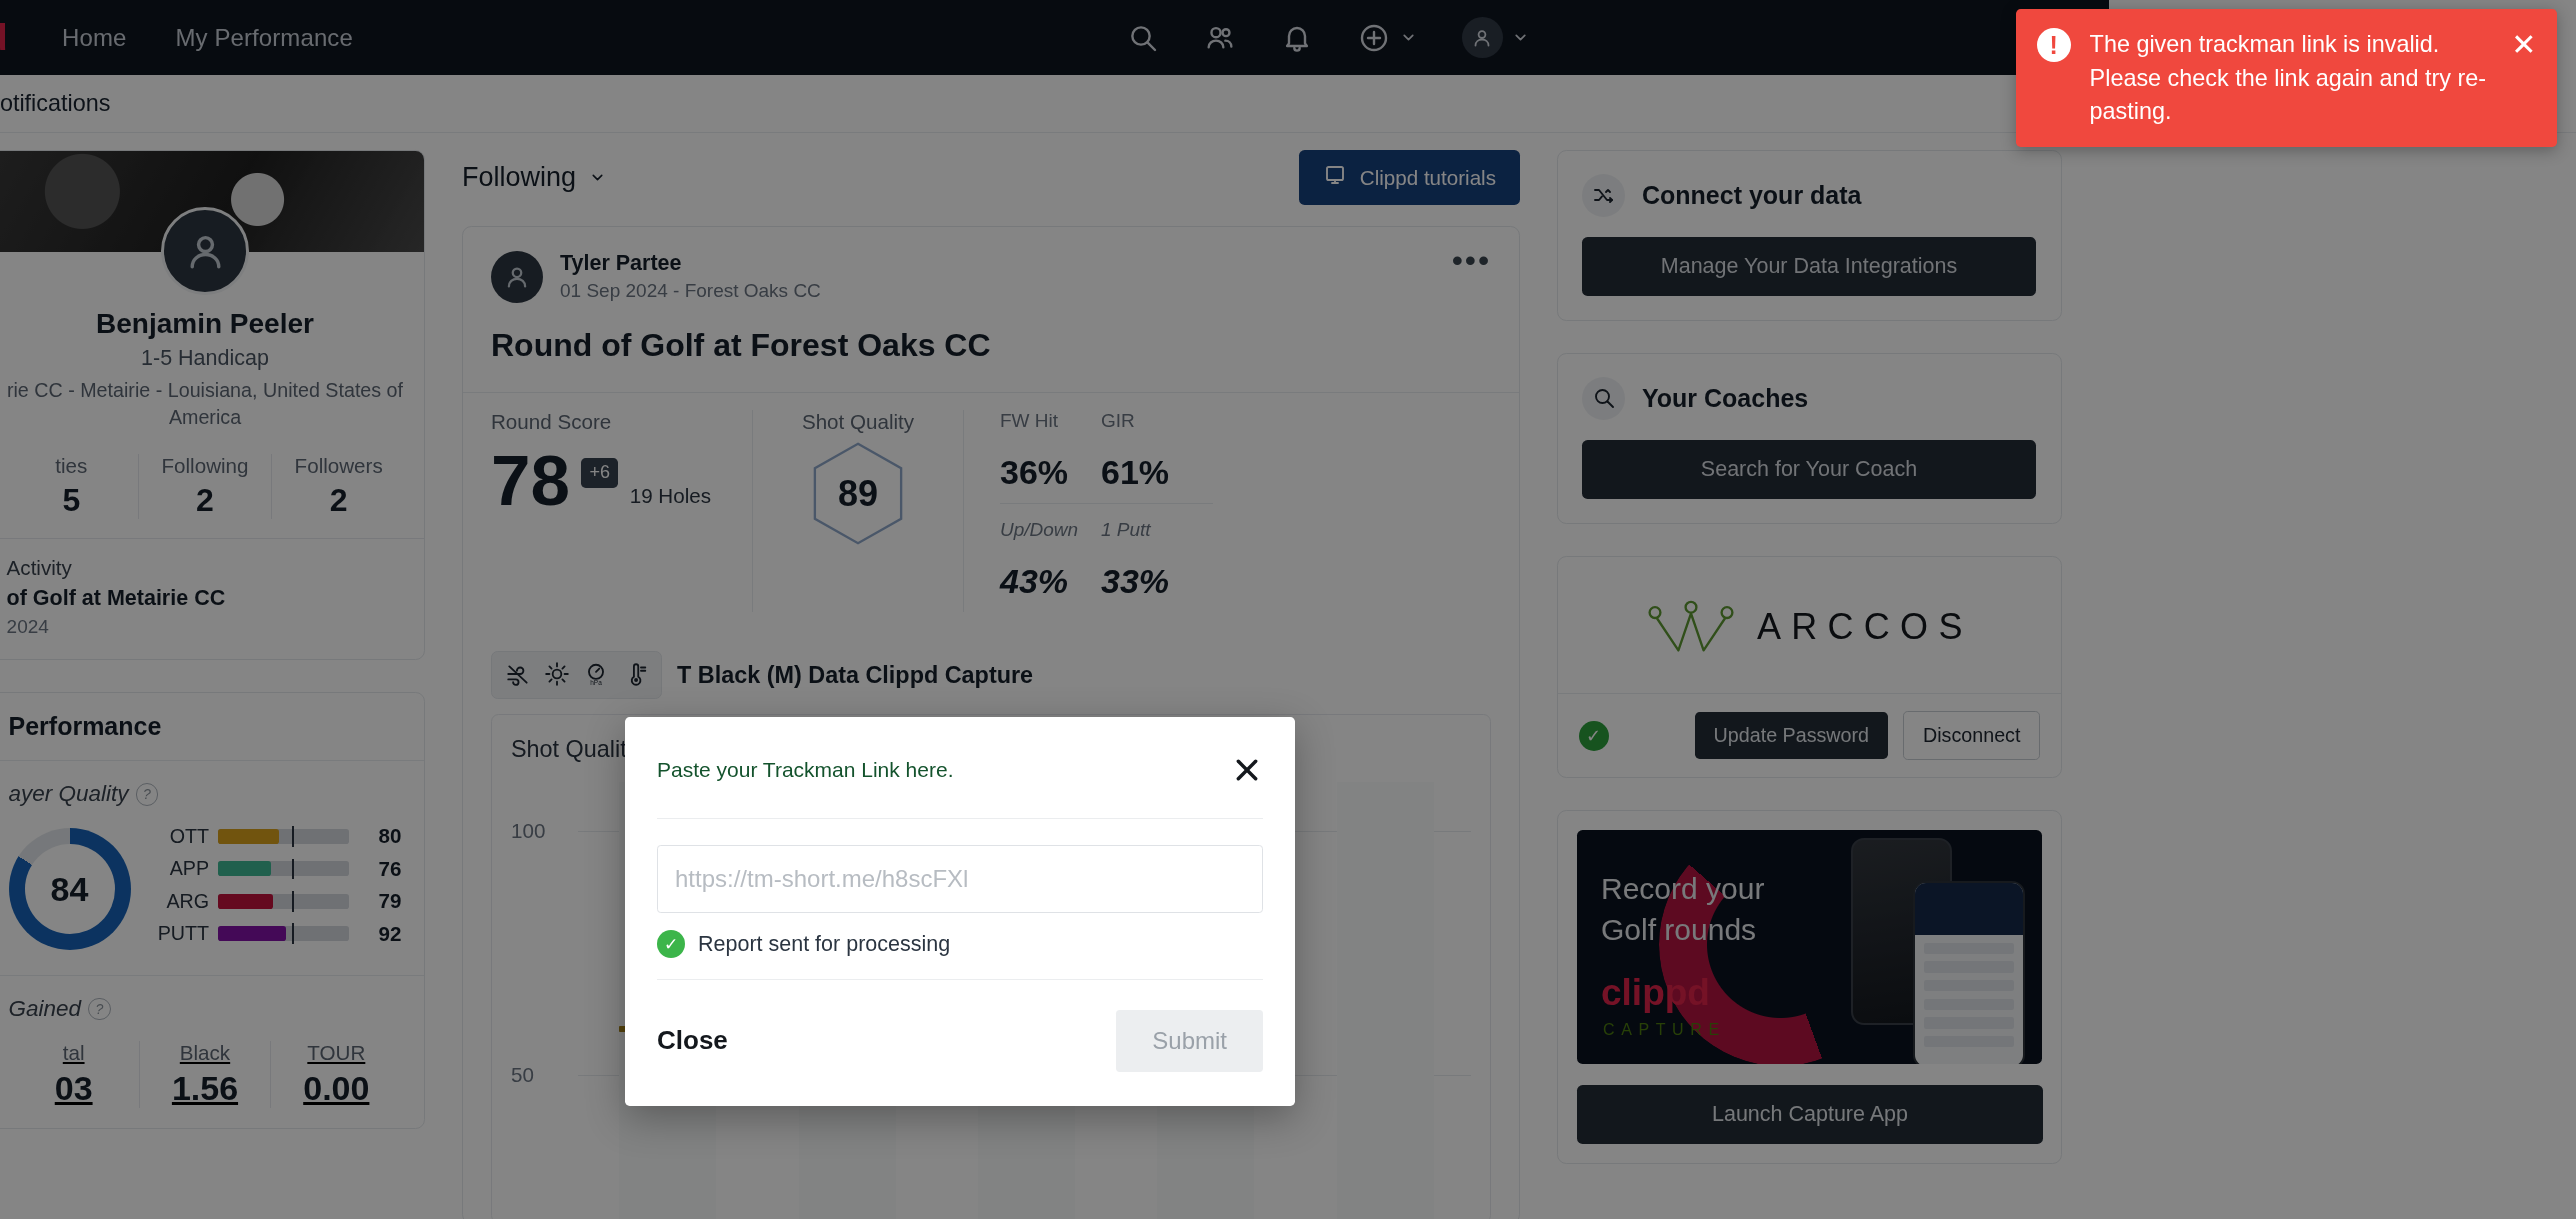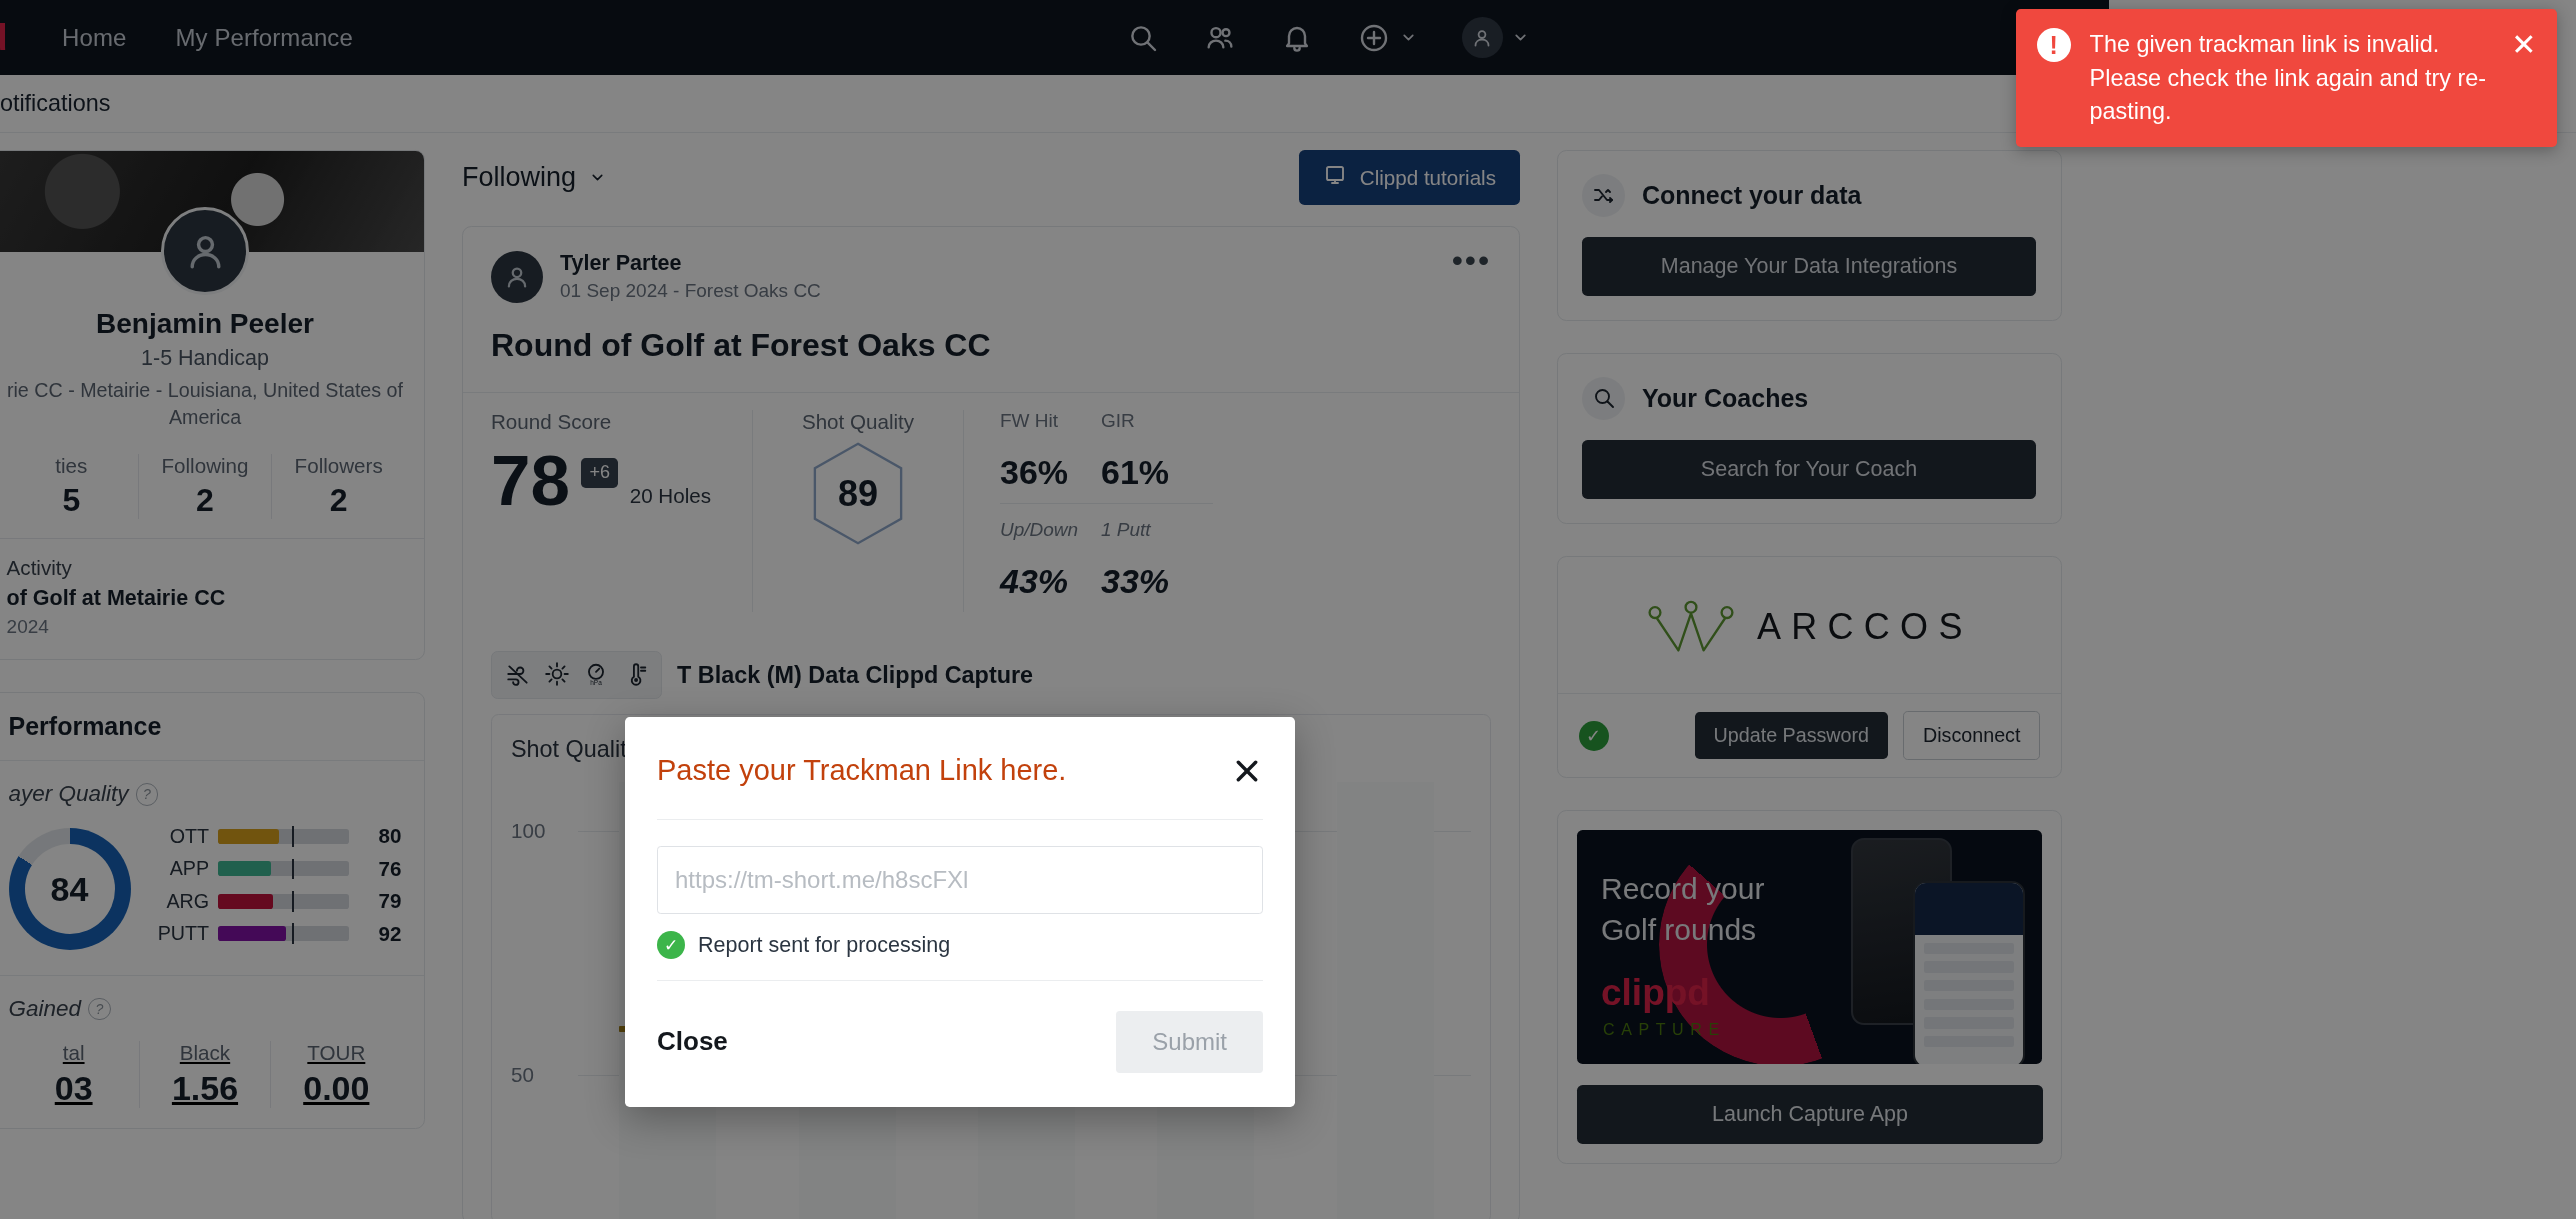--- a/index.html
+++ b/index.html
@@ -230,21 +230,21 @@
                font-family: inherit; cursor:pointer;}
 
   
   .modal {
     position: absolute; z-index: 60; left: 625px; top: 717px; width: 670px;
     background: #fff; border-radius: 4.7px; box-shadow: 0 11.2px 39px rgba(0,0,0,.3);
     padding: 0 32px;
   }
   .modal-head { display: flex; align-items: center; padding: 37px 0 32px;
                 border-bottom: 0.9px solid #ebedef; }
-  .modal-title { font-size: 29px; color: #c2410c; }
+  .modal-title { font-size: 21px; color: #14532d; }
   .modal-x { margin-left: auto; width: 32px; height: 32px; cursor: pointer; }
   .modal-x svg { width: 32px; height: 32px; }
   .modal-input {
     width: 100%; margin-top: 26px; border: 0.9px solid #dfe2e6; border-radius: 3.7px;
     padding: 19px 17px; font-size: 24px; font-family: inherit; color: #14181d;
     background: #fff; outline: none;
   }
   .modal-input::placeholder { color: #b7bcc2; }
   .modal-note { display: flex; align-items: center; gap: 13px; padding: 17px 0 20.6px;
                 border-bottom: 0.9px solid #ebedef; }
@@ -488,21 +488,21 @@
           </div>
 
           <div class="post-title">Round of Golf at Forest Oaks CC</div>
 
           <div class="stats-strip">
             <div class="st-score">
               <div class="st-lbl">Round Score</div>
               <div class="score-line">
                 <div class="score-num">78</div>
                 <div class="score-badge">+6</div>
-                <div class="score-holes">20 Holes</div>
+                <div class="score-holes">19 Holes</div>
               </div>
             </div>
             <div class="st-sq">
               <div class="st-lbl">Shot Quality</div>
               <div class="hexwrap">
                 <div class="hex">
                   <svg viewBox="0 0 98 112">
                       <polygon points="49,3 95,29 95,83 49,109 3,83 3,29" fill="none" stroke="#8ea7c9" stroke-width="2.5"></polygon>
                     </svg>
                   <b>89</b>

